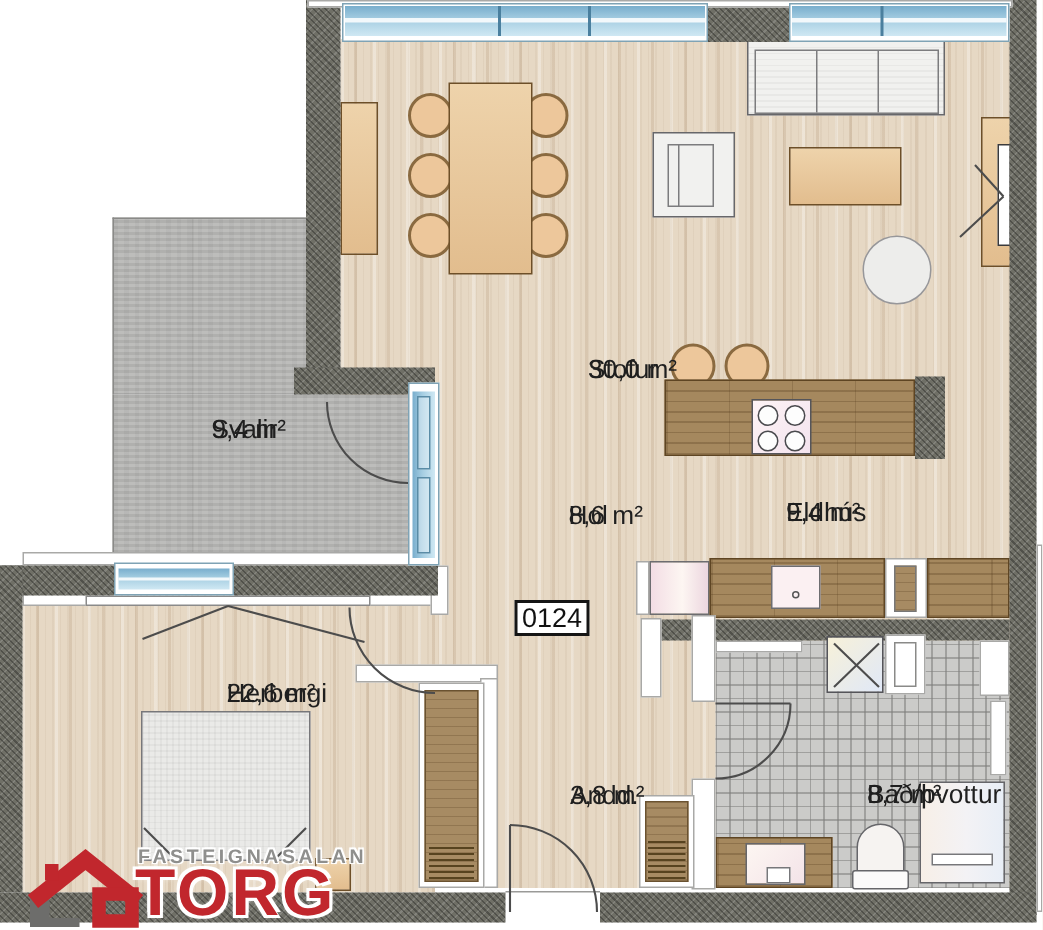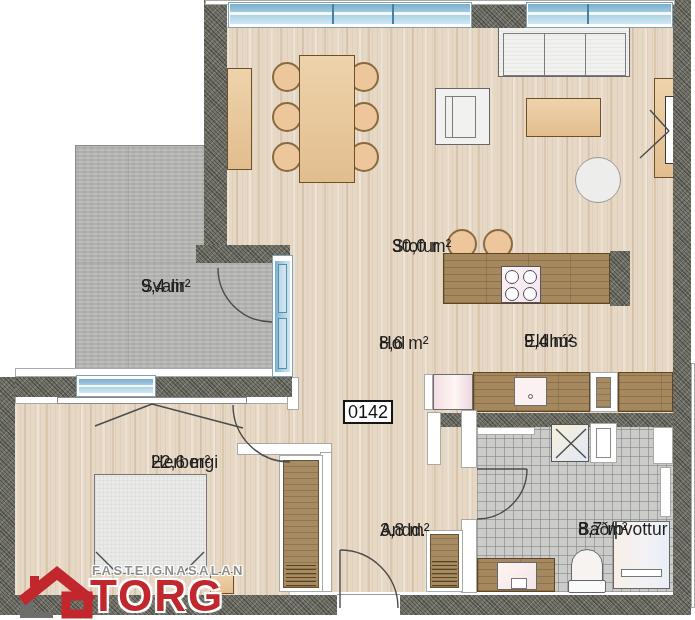--- a/index.html
+++ b/index.html
@@ -204,21 +204,21 @@
   </div>
   <div class="room-label" style="left:380px;top:520px;">
     <div>Andd.</div>
     <div>3,8 m²</div>
   </div>
   <div class="room-label" style="left:578px;top:519px;">
     <div>Bað/þvottur</div>
     <div>8,7 m²</div>
   </div>
 
-  <div id="unitbox" style="left:343px;top:400px;width:50px;height:24px;">0142</div>
+  <div id="unitbox" style="left:343px;top:400px;width:50px;height:24px;">0124</div>
 
   <div style="left:16px;top:556px;width:230px;height:64px;">
     <svg width="95" height="64" viewBox="0 0 95 64">
       <rect x="4" y="42" width="13" height="20" fill="#6d6d6b"></rect>
       <rect x="4" y="56" width="33" height="6" fill="#6d6d6b"></rect>
       <path d="M6,45 L41,17 L76,45" stroke="#c1272d" stroke-width="11" fill="none"></path>
       <rect x="14" y="20" width="9" height="11" fill="#c1272d"></rect>
       <rect x="50" y="40" width="22" height="18" fill="none" stroke="#c1272d" stroke-width="9"></rect>
     </svg>
     <div id="logo-tagline" style="left:76px;top:7px;">FASTEIGNASALAN</div>

